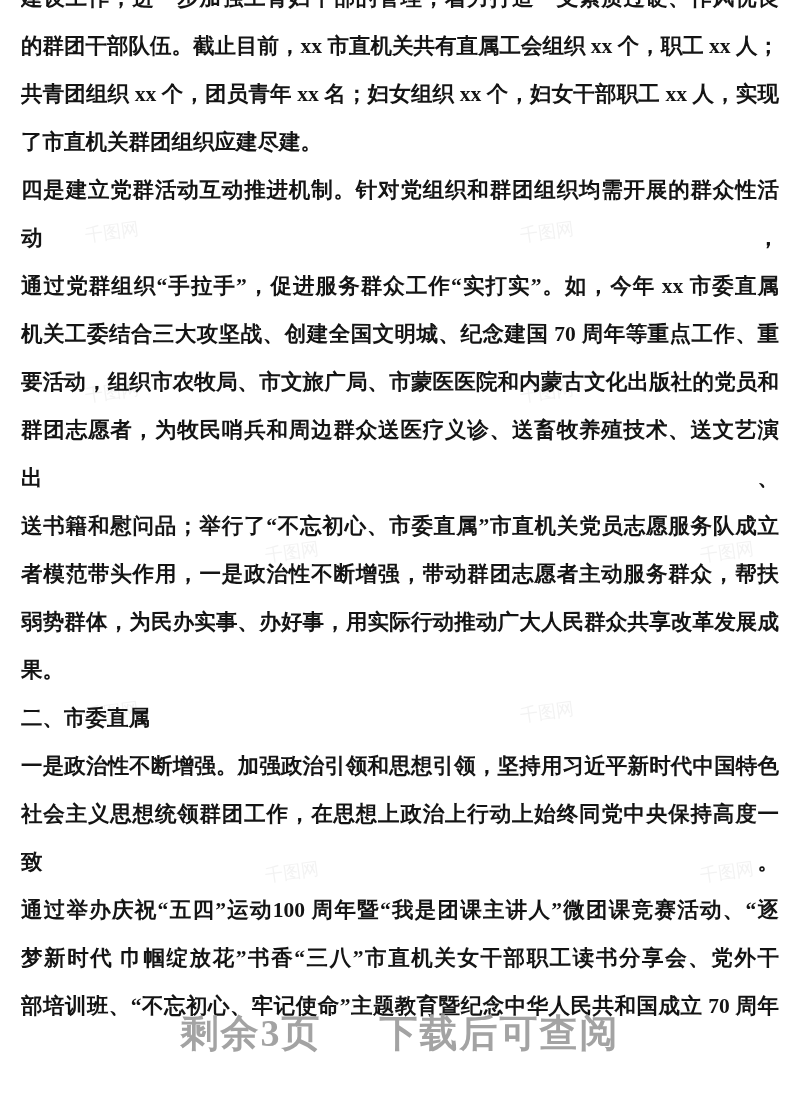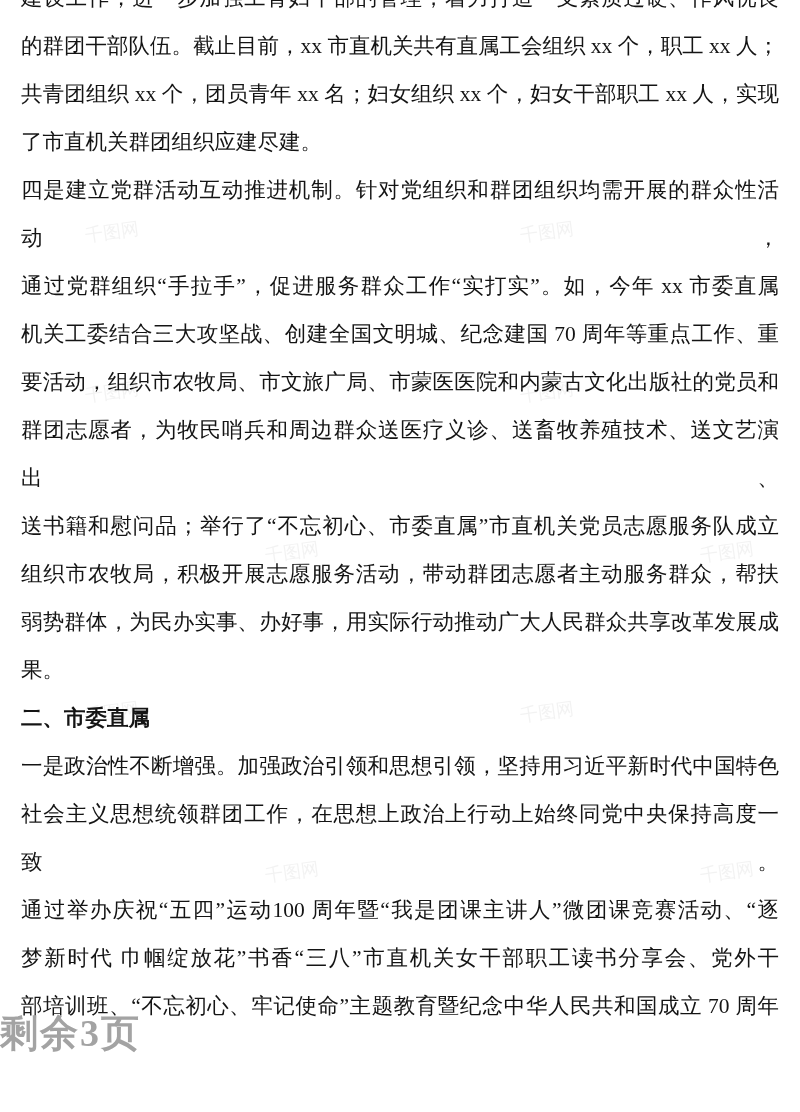--- a/index.html
+++ b/index.html
@@ -22,36 +22,37 @@
     margin-top: -26px;
     padding: 0 21px;
     font-size: 21.5px;
     line-height: 48px;
   }
   .line {
     white-space: nowrap;
     text-align: justify;
     text-align-last: left;
     overflow: hidden;
+    font-weight: bold;
   }
   .line.j {
     white-space: normal;
     text-align-last: justify;
   }
   .line.b {
     font-weight: bold;
   }
   .footer {
     position: absolute;
     z-index: 2;
     left: 0;
     right: 0;
     top: 1008px;
     display: flex;
-    justify-content: flex-start;
+    justify-content: center;
     gap: 58px;
     font-size: 38px;
     font-weight: bold;
     color: #a3a3a3;
     letter-spacing: 2px;
     font-family: "Liberation Serif", "DejaVu Serif", serif;
   }
   .watermark-layer {
     position: absolute;
     z-index: 1;
@@ -89,28 +90,29 @@
       <div class="line j">建设工作，进一步加强工青妇干部的管理，着力打造一支素质过硬、作风优良</div>
       <div class="line j">的群团干部队伍。截止目前，xx 市直机关共有直属工会组织 xx 个，职工 xx 人；</div>
       <div class="line j">共青团组织 xx 个，团员青年 xx 名；妇女组织 xx 个，妇女干部职工 xx 人，实现</div>
       <div class="line">了市直机关群团组织应建尽建。</div>
       <div class="line j">四是建立党群活动互动推进机制。针对党组织和群团组织均需开展的群众性活动，</div>
       <div class="line j">通过党群组织“手拉手”，促进服务群众工作“实打实”。如，今年 xx 市委直属</div>
       <div class="line j">机关工委结合三大攻坚战、创建全国文明城、纪念建国 70 周年等重点工作、重</div>
       <div class="line j">要活动，组织市农牧局、市文旅广局、市蒙医医院和内蒙古文化出版社的党员和</div>
       <div class="line j">群团志愿者，为牧民哨兵和周边群众送医疗义诊、送畜牧养殖技术、送文艺演出、</div>
       <div class="line j">送书籍和慰问品；举行了“不忘初心、市委直属”市直机关党员志愿服务队成立</div>
-      <div class="line j">组织市农牧局，积极开展志愿服务活动，带动群团志愿者主动服务群众，帮扶</div>
+      <div class="line j">者模范带头作用，一是政治性不断增强，带动群团志愿者主动服务群众，帮扶</div>
       <div class="line j">弱势群体，为民办实事、办好事，用实际行动推动广大人民群众共享改革发展成</div>
       <div class="line">果。</div>
       <div class="line b">二、市委直属</div>
       <div class="line j">一是政治性不断增强。加强政治引领和思想引领，坚持用习近平新时代中国特色</div>
       <div class="line j">社会主义思想统领群团工作，在思想上政治上行动上始终同党中央保持高度一致。</div>
       <div class="line j">通过举办庆祝“五四”运动100 周年暨“我是团课主讲人”微团课竞赛活动、“逐</div>
       <div class="line j">梦新时代 巾帼绽放花”书香“三八”市直机关女干部职工读书分享会、党外干</div>
       <div class="line j">部培训班、“不忘初心、牢记使命”主题教育暨纪念中华人民共和国成立 70 周年</div>
     </div>
 
   <div class="footer">
     <span>剩余3页</span>
+    <span>下载后可查阅</span>
   </div>
 
 </div>
 
 </body></html>

